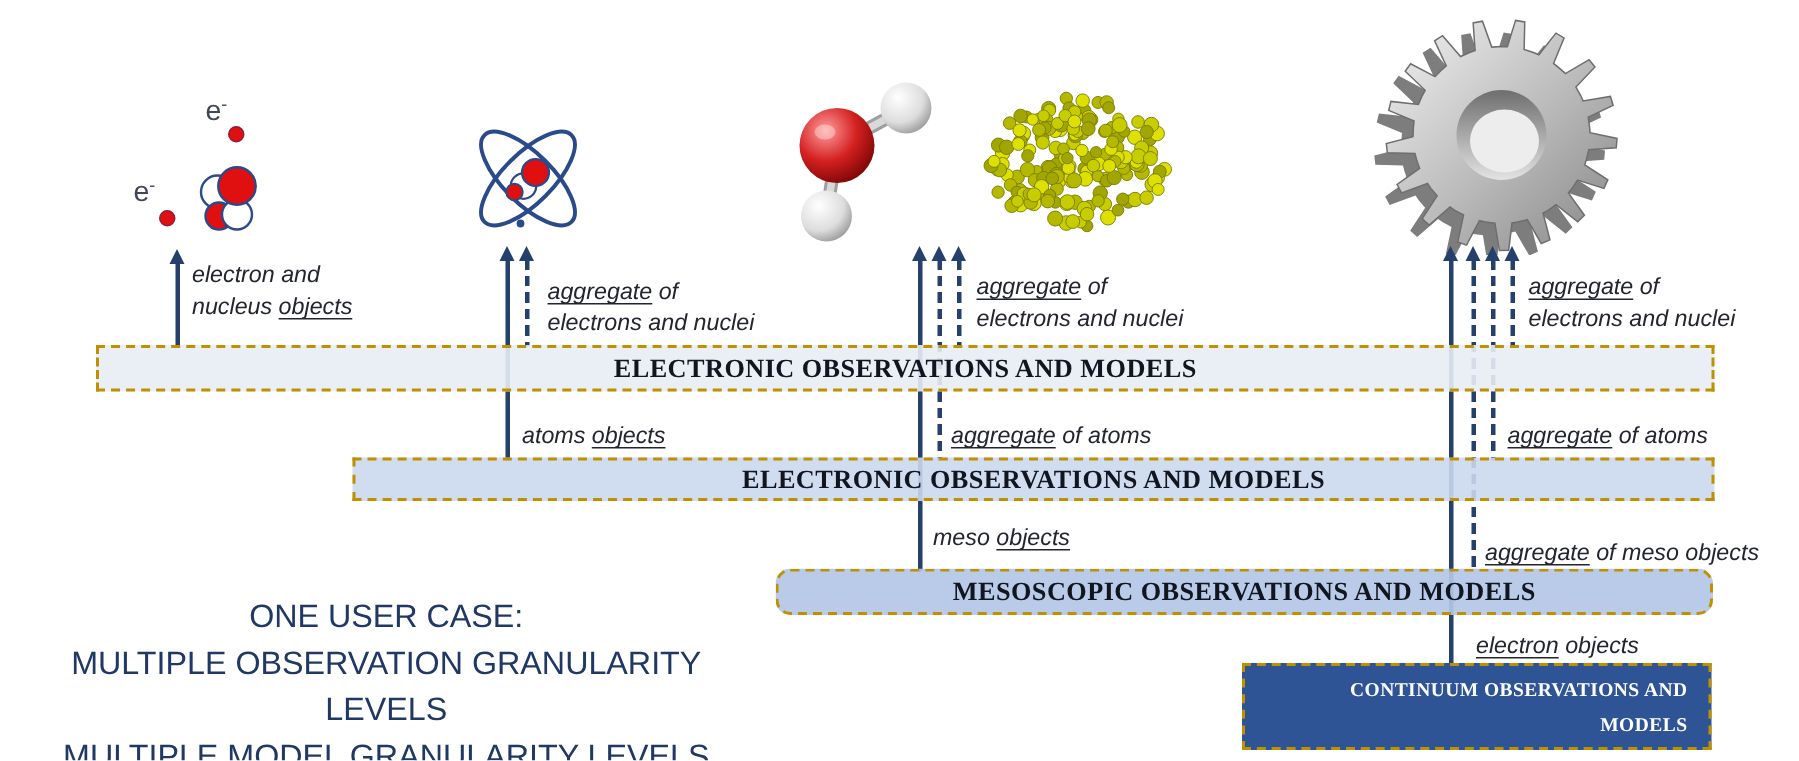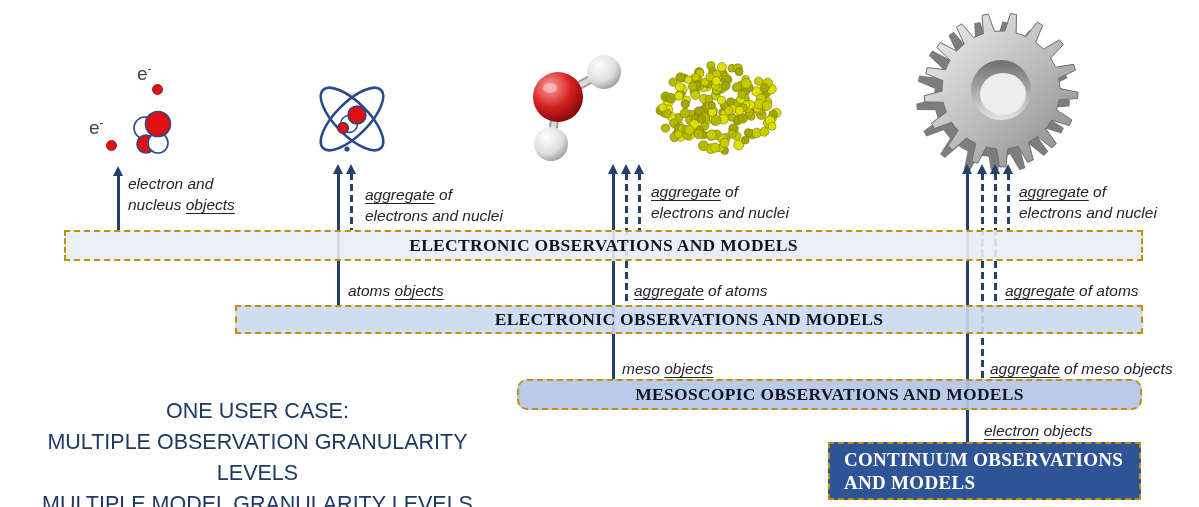--- a/index.html
+++ b/index.html
@@ -7,21 +7,21 @@
           font-family:"Liberation Sans",sans-serif;}
 
   
   .bar{position:absolute;box-sizing:border-box;border:2px dashed #BF9000;z-index:2;
        display:flex;align-items:center;justify-content:center;
        font-weight:bold;font-size:17.5px;letter-spacing:.3px;color:#10151f;font-family:Liberation Serif, serif;}
   .bar-electronic{left:64px;top:230px;width:1079px;height:31px;background:rgba(232,237,245,.9);}
   .bar-atomistic{left:235px;top:305px;width:908px;height:29px;background:rgba(203,216,238,.9);}
   .bar-mesoscopic{left:517px;top:379px;width:625px;height:31px;background:rgba(180,199,231,.92);border-radius:10px;}
   .box-continuum{left:828px;top:442px;width:313px;height:58px;background:#2F5496;color:#ffffff;
-       font-size:19px;line-height:23px;text-align:left;padding:0 14px;}
+       font-size:13px;line-height:23px;text-align:right;padding:0 14px;}
 
   
   .arrow{position:absolute;width:12px;margin-left:-6px;z-index:1;}
   .arrow .head{width:0;height:0;margin:0 auto;
        border-left:5.5px solid transparent;border-right:5.5px solid transparent;
        border-bottom:10px solid #24406B;}
   .arrow .shaft{width:3px;margin:-1px auto 0;height:calc(100% - 9px);}
   .arrow .shaft.solid{background:#24406B;}
   .arrow .shaft.dashed{background:repeating-linear-gradient(180deg,#24406B 0 7px,transparent 7px 11px);}
 
@@ -360,21 +360,21 @@
       <div class="ann" style="left: 348px; top: 280px;">
         <div><span>atoms </span><span class="u">objects</span></div>
       </div>
       <div class="ann" style="left: 651px; top: 181px;">
         <div><span class="u">aggregate</span><span> of</span></div>
         <div><span>electrons and nuclei</span></div>
       </div>
       <div class="ann" style="left: 634px; top: 280px;">
         <div><span class="u">aggregate</span><span> of atoms</span></div>
       </div>
-      <div class="ann" style="left: 622px; top: 358px;">
+      <div class="ann" style="left: 622px; top: 348px;">
         <div><span>meso </span><span class="u">objects</span></div>
       </div>
       <div class="ann" style="left: 1019px; top: 181px;">
         <div><span class="u">aggregate</span><span> of</span></div>
         <div><span>electrons and nuclei</span></div>
       </div>
       <div class="ann" style="left: 1005px; top: 280px;">
         <div><span class="u">aggregate</span><span> of atoms</span></div>
       </div>
       <div class="ann" style="left: 990px; top: 358px;">

